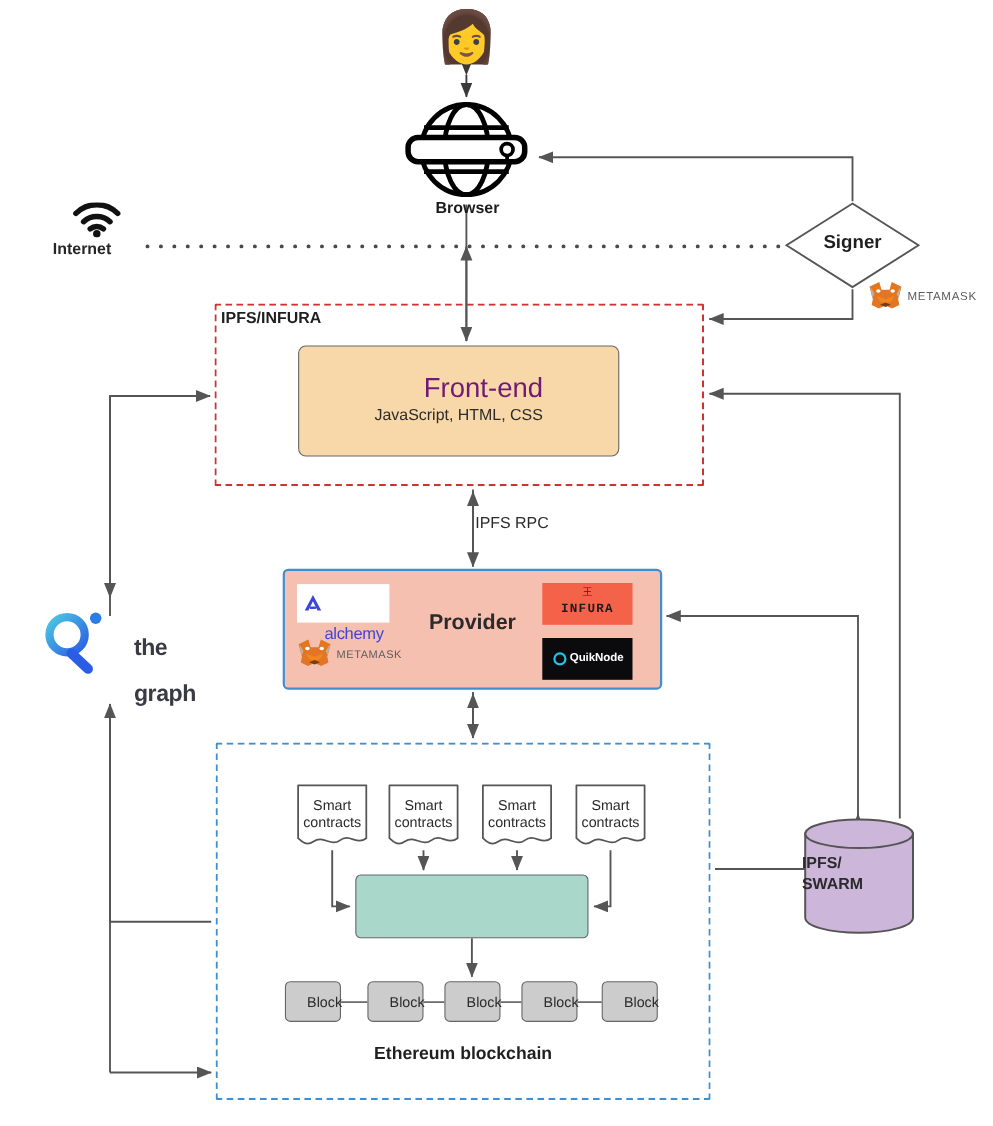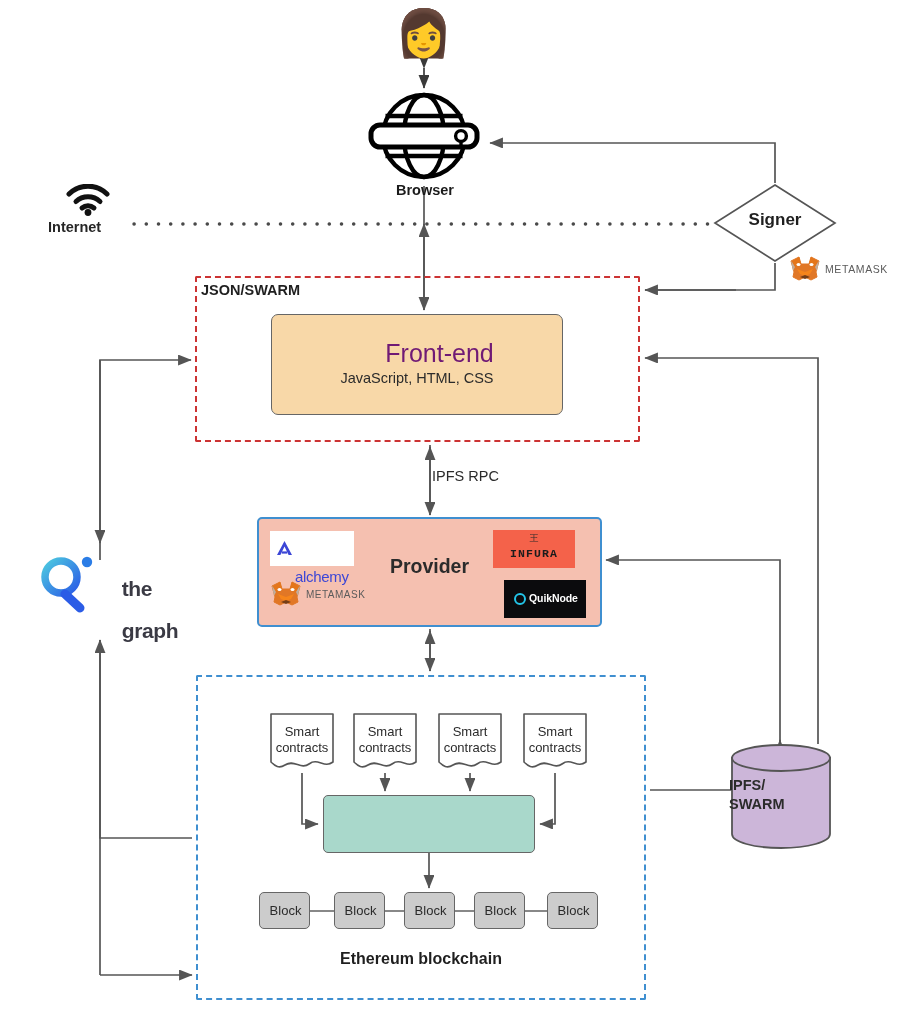--- a/index.html
+++ b/index.html
@@ -109,21 +109,20 @@
   }
   #provider-infura .inf-text{
     position:absolute;left:0;top:17px;width:82px;text-align:center;
     font-size:11.5px;font-weight:bold;color:#1c1c1c;letter-spacing:1.1px;
     font-family:"Liberation Mono", monospace;
   }
   
   #provider-quiknode{
     left:493px;top:580px;width:82px;height:38px;
     background:#0b0b0d;
-    margin-left:11px;
   }
   #provider-quiknode .qn-ring{
     position:absolute;left:10px;top:13px;width:12px;height:12px;
     border:2.2px solid #23c4e8;border-radius:50%;box-sizing:border-box;
   }
   #provider-quiknode .qn-text{
     position:absolute;left:25px;top:12px;width:57px;
     font-size:10.5px;font-weight:bold;color:#ffffff;letter-spacing:-0.1px;
   }
 
@@ -157,21 +156,21 @@
     left:323px;top:814px;width:212px;text-align:center;
     font-size:15.5px;color:#2b2b2b;
   }
 
   
   .block-node{
     width:51px;height:37px;top:892px;
     background:#cccccc;border:1.4px solid #666666;border-radius:5px;
   }
   .block-node .blk-text{
-    position:absolute;left:0;top:10px;width:51px;text-align:center;
+    position:absolute;left:0;top:10px;width:51px;text-align:right;
     font-size:13px;color:#2b2b2b;
   }
   #block-1{left:259px;}
   #block-2{left:334px;}
   #block-3{left:404px;}
   #block-4{left:474px;}
   #block-5{left:547px;}
 
   
   #thegraph-logo{left:33px;top:550px;width:66px;height:66px;}
@@ -298,21 +297,21 @@
         <path d="M28,12 L31,7 L32,6 L30,16 z" fill="#c0ad9e"></path>
         <path d="M13,22 L18,24 L23,22 L18,20 z" fill="#763d16"></path>
         <ellipse cx="11.5" cy="9.5" rx="2" ry="1.6" fill="#ffffff"></ellipse>
         <ellipse cx="24.5" cy="9.5" rx="2" ry="1.6" fill="#ffffff"></ellipse>
       </g>
       <text x="38" y="18" font-family="Liberation Sans, sans-serif" font-size="10.5" letter-spacing="0.6" fill="#5b5b5b">METAMASK</text>
     </svg>
   </div>
 
   <div class="node" id="ipfs-swarm-group"></div>
-  <div class="lbl" id="ipfs-swarm-group-label">JSON/SWARM</div>
+  <div class="lbl" id="ipfs-swarm-group-label">IPFS/INFURA</div>
 
   <div class="node" id="frontend-box"></div>
   <div class="lbl" id="frontend-title">Front-end</div>
   <div class="lbl" id="frontend-sub">JavaScript, HTML, CSS</div>
 
   <div class="lbl" id="json-rpc-label">IPFS RPC</div>
 
   <div class="node" id="provider-box"></div>
   <div class="lbl" id="provider-title">Provider</div>
 

